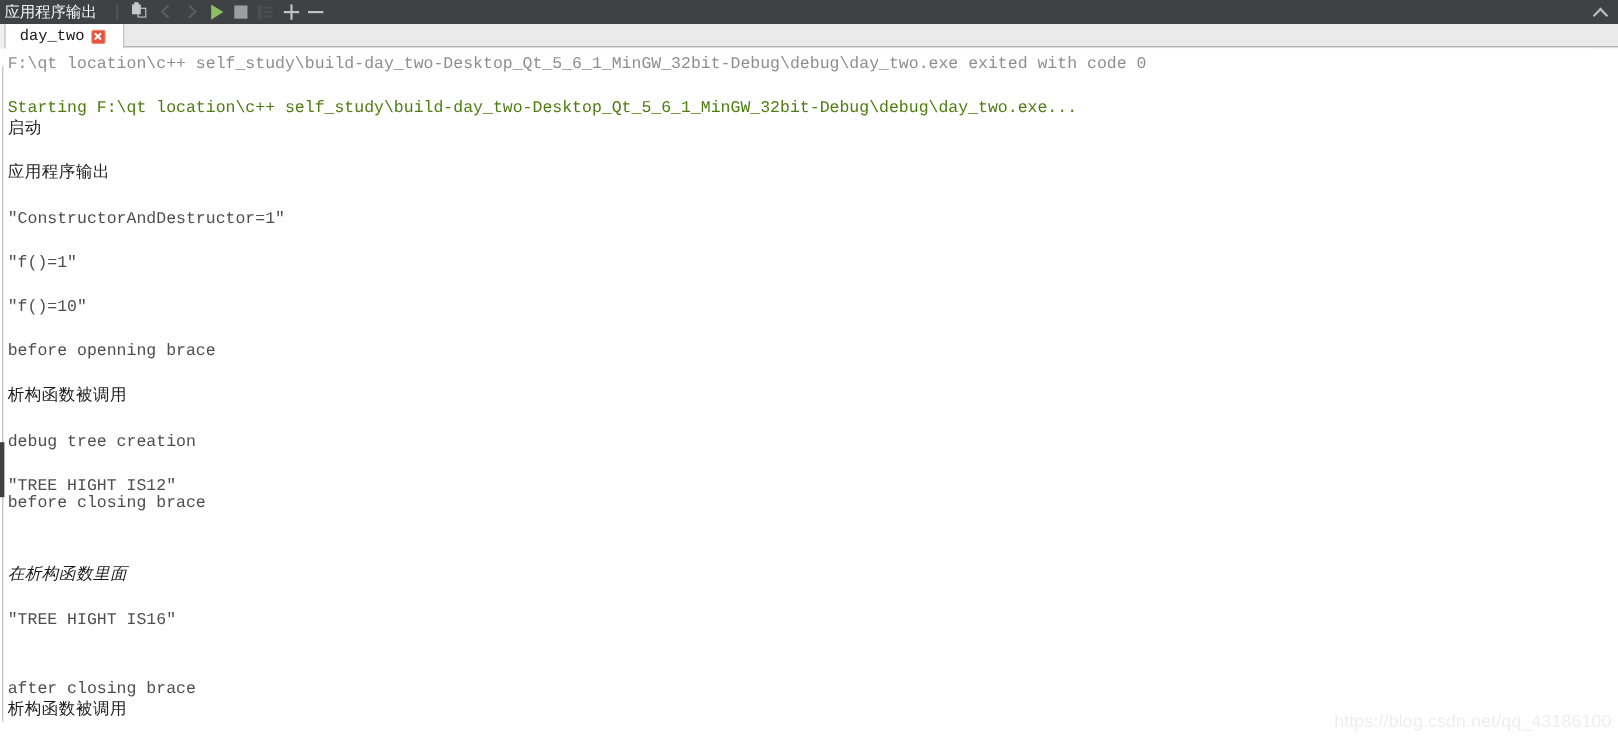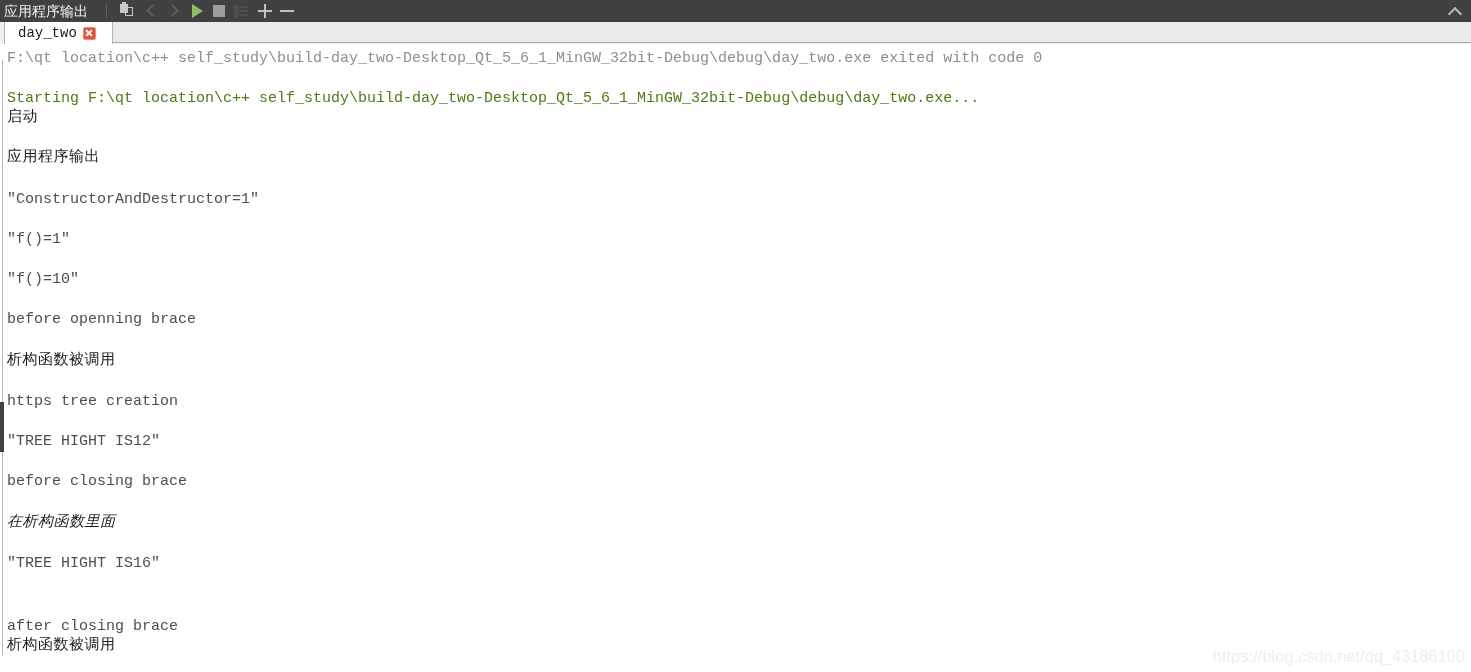--- a/index.html
+++ b/index.html
@@ -353,23 +353,23 @@
   <div class="lines" id="lines">
       <div class="line gray" style="top: 5px;">F:\qt  location\c++  self_study\build-day_two-Desktop_Qt_5_6_1_MinGW_32bit-Debug\debug\day_two.exe exited with code 0</div>
       <div class="line navy" style="top: 45px;">Starting F:\qt  location\c++  self_study\build-day_two-Desktop_Qt_5_6_1_MinGW_32bit-Debug\debug\day_two.exe...</div>
       <div class="line cn" style="top: 62px;">启动</div>
       <div class="line cn" style="top: 102px;">应用程序输出</div>
       <div class="line mono-dark" style="top: 146px;">"ConstructorAndDestructor=1"</div>
       <div class="line mono-dark" style="top: 186px;">"f()=1"</div>
       <div class="line mono-dark" style="top: 226px;">"f()=10"</div>
       <div class="line mono-dark" style="top: 266px; text-align: right;">before openning brace</div>
       <div class="line cn" style="top: 305px;">析构函数被调用</div>
-      <div class="line mono-dark" style="top: 348px;">https tree creation</div>
+      <div class="line mono-dark" style="top: 348px;">debug tree creation</div>
       <div class="line mono-dark" style="top: 388px;">"TREE HIGHT IS12"</div>
-      <div class="line mono-dark" style="top: 428px;">before closing brace</div>
+      <div class="line mono-dark" style="top: 404px;">before closing brace</div>
       <div class="line cn" style="top: 467px; font-style: italic;">在析构函数里面</div>
       <div class="line mono-dark" style="top: 510px;">"TREE HIGHT IS16"</div>
       <div class="line mono-dark" style="top: 550px; margin-top: 23px;">after closing brace</div>
       <div class="line cn" style="top: 590px;">析构函数被调用</div>
     </div>
 
   <div class="watermark">https://blog.csdn.net/qq_43186100</div>
 </div>
 
 </body></html>

